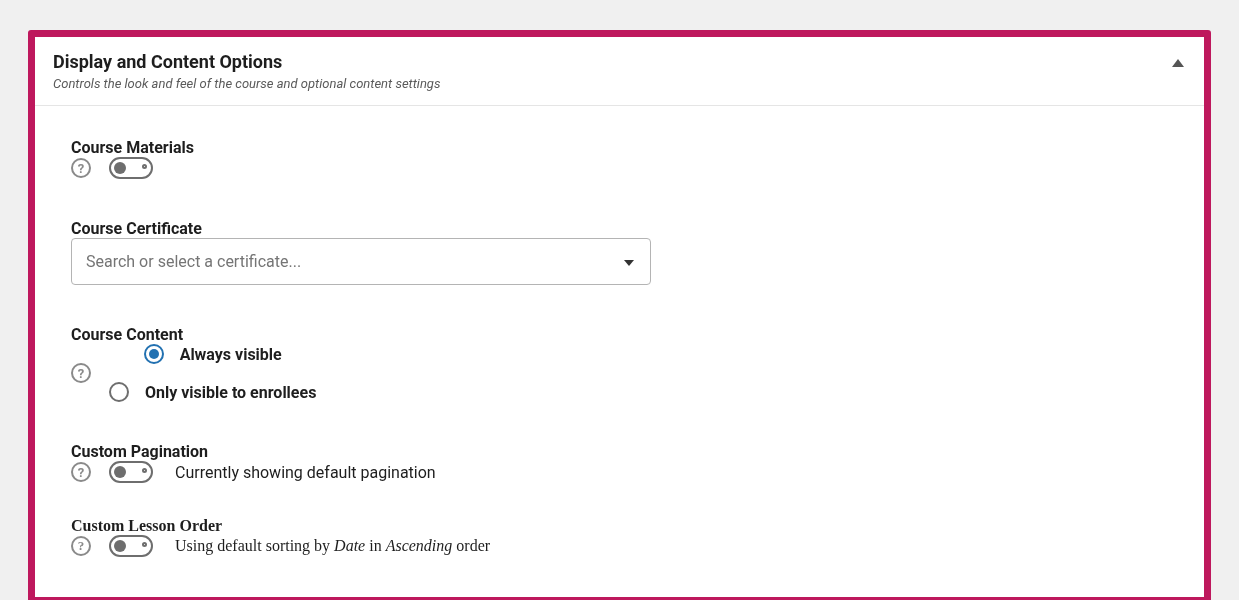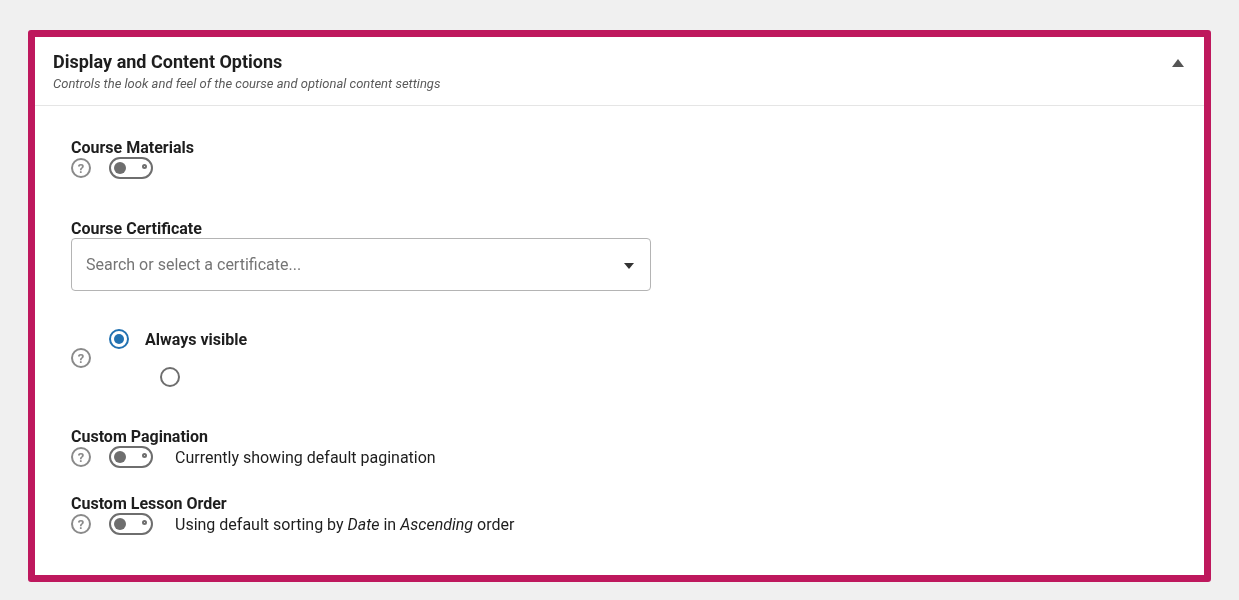--- a/index.html
+++ b/index.html
@@ -48,23 +48,24 @@
       padding: 30px 36px 40px 36px;
     }
     .field-row {
       display: flex;
       align-items: flex-start;
       margin-bottom: 38px;
       flex-direction: column;
     }
     .field-row:last-child {
       margin-bottom: 0;
+      font-family: Liberation Serif, serif;
     }
     .field-row.compact {
-      margin-bottom: 24px;
+      margin-bottom: 32px;
     }
     .field-label {
       width: 360px;
       flex-shrink: 0;
       font-size: 16px;
       font-weight: 700;
       color: #1e1e1e;
       padding-top: 2px;
     }
     .field-controls {
@@ -109,21 +110,21 @@
       width: 5px;
       height: 5px;
       border: 2px solid #6e6e6e;
       border-radius: 50%;
       position: absolute;
       right: 4px;
       top: 5px;
     }
     .select-box {
       width: 580px;
-      height: 53px;
+      height: 47px;
       border: 1px solid #b4b4b4;
       border-radius: 4px;
       display: flex;
       align-items: center;
       padding: 0 14px;
       font-size: 16px;
       color: #757575;
       cursor: pointer;
       position: relative;
     }
@@ -219,29 +220,31 @@
       <div class="field-label">Course Certificate</div>
       <div class="field-controls">
         <div class="select-box">
           <span>Search or select a certificate...</span>
           <span class="select-caret"></span>
         </div>
       </div>
     </div>
 
     <div class="field-row">
+      <div class="field-label">Course Content</div>
       <div class="field-controls">
         <span class="help-icon">?</span>
         <div class="radio-group">
           <div class="radio-row">
             <span class="radio selected"></span>
             <span class="radio-label">Always visible</span>
           </div>
           <div class="radio-row">
             <span class="radio"></span>
+            <span class="radio-label">Only visible to enrollees</span>
           </div>
         </div>
       </div>
     </div>
 
     <div class="field-row compact">
       <div class="field-label">Custom Pagination</div>
       <div class="field-controls controls-line">
         <span class="help-icon">?</span>
         <div class="toggle">

